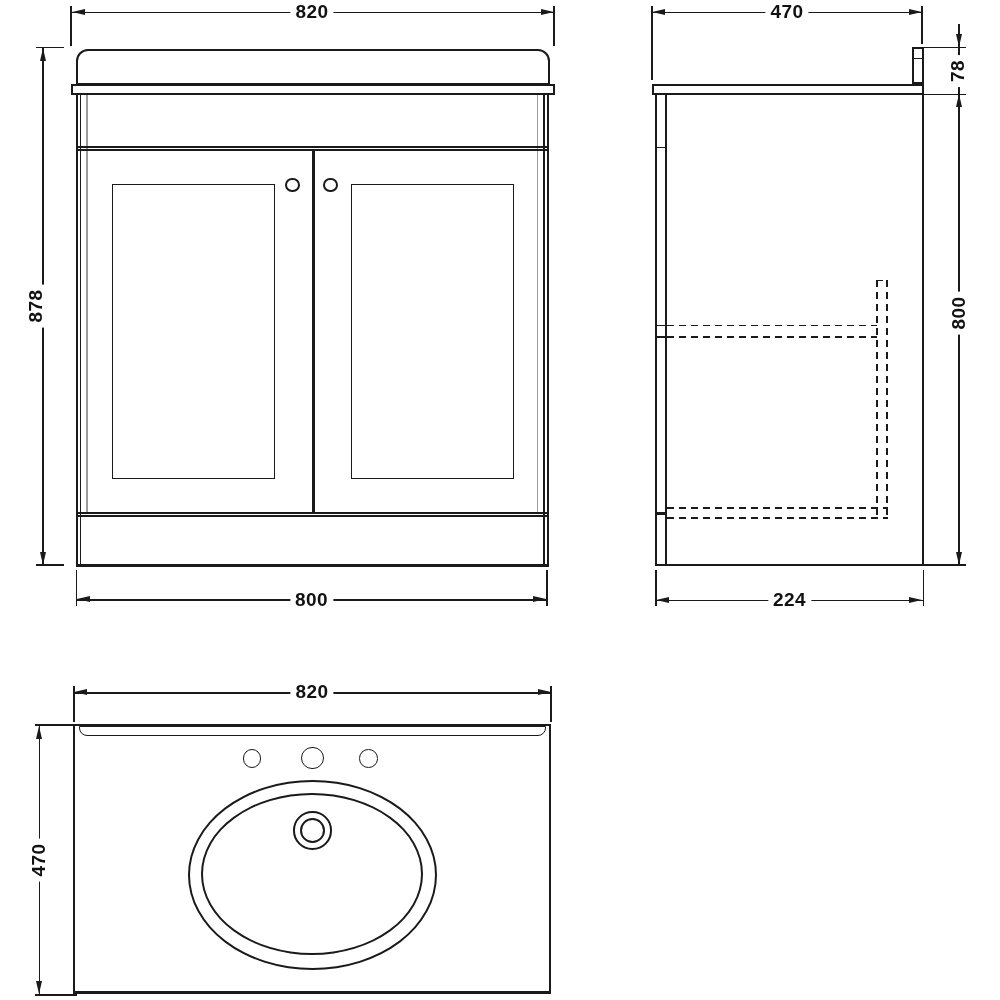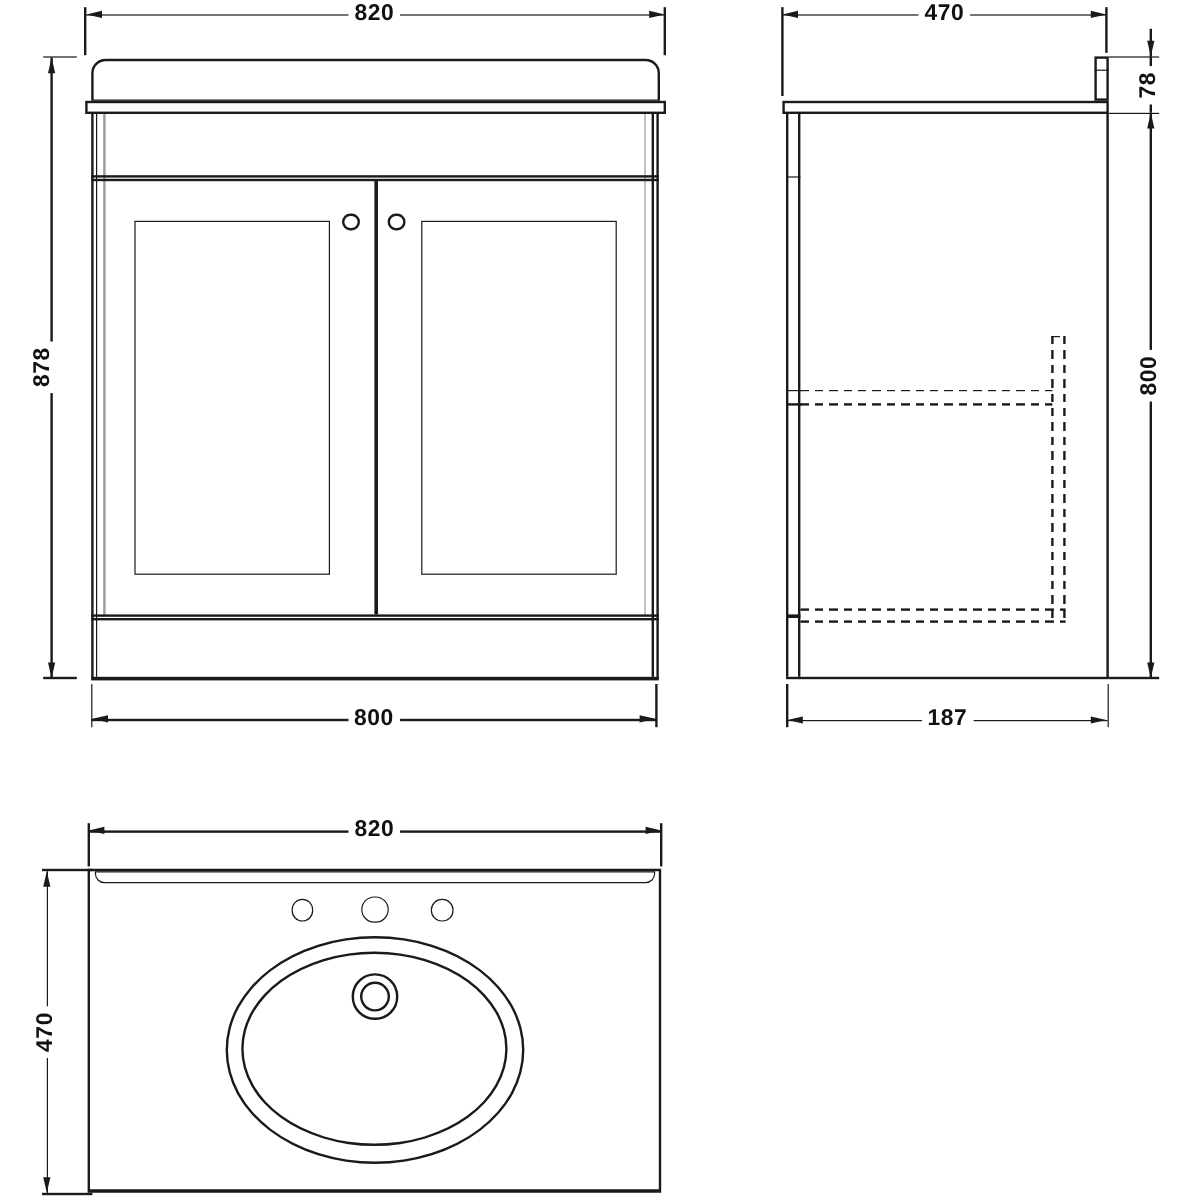--- a/index.html
+++ b/index.html
@@ -131,21 +131,21 @@
     <div class="v" style="left:958.4px;top:94.5px;height:470px;"></div>
     <div class="ar d" style="left:955.9px;top:551.5px;"></div>
     <div class="h" style="left:923.8px;top:564px;width:42px;"></div>
     <div class="dimtext rot" style="left:958.5px;top:313px;">800</div>
 
     <div class="v" style="left:655.3px;top:570px;height:36px;"></div>
     <div class="v" style="left:922.5px;top:570px;height:36px;"></div>
     <div class="h" style="left:655.5px;top:599.6px;width:267.5px;"></div>
     <div class="ar l" style="left:656px;top:596.7px;"></div>
     <div class="ar r" style="left:909.4px;top:596.7px;"></div>
-    <div class="dimtext" style="left:789.5px;top:600.3px;">187</div>
+    <div class="dimtext" style="left:789.5px;top:600.3px;">224</div>
   </div>
 
   <div>
 
     <div class="h" style="left:73.5px;top:691.8px;width:477.5px;"></div>
     <div class="ar l" style="left:74px;top:688.9px;"></div>
     <div class="ar r" style="left:537.5px;top:688.9px;"></div>
     <div class="v" style="left:73px;top:686px;height:36px;"></div>
     <div class="v" style="left:550.4px;top:686px;height:36px;"></div>
     <div class="dimtext" style="left:312px;top:692.3px;">820</div>

